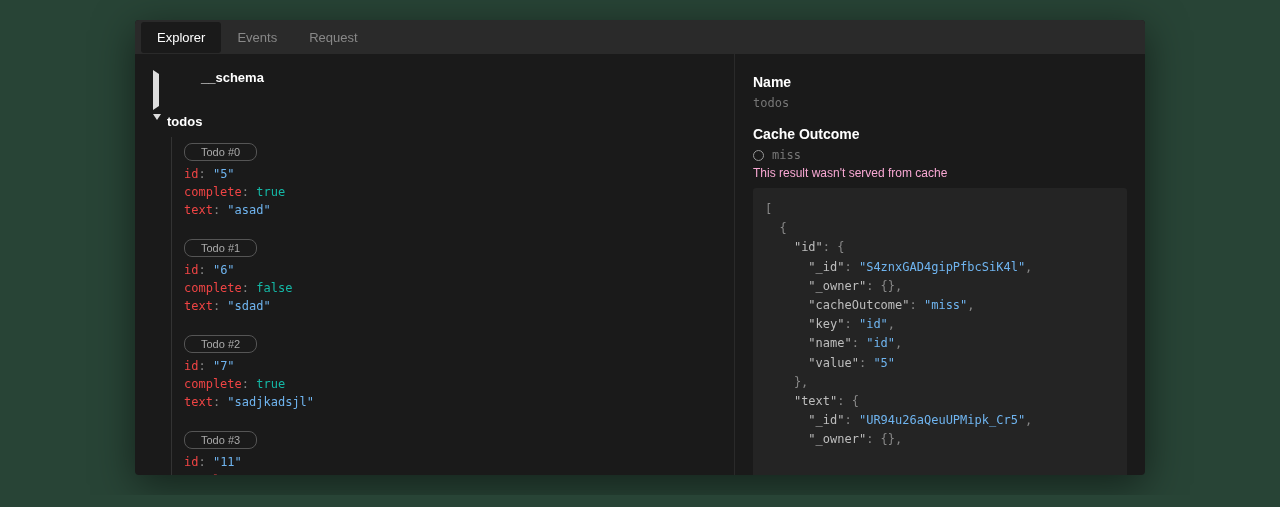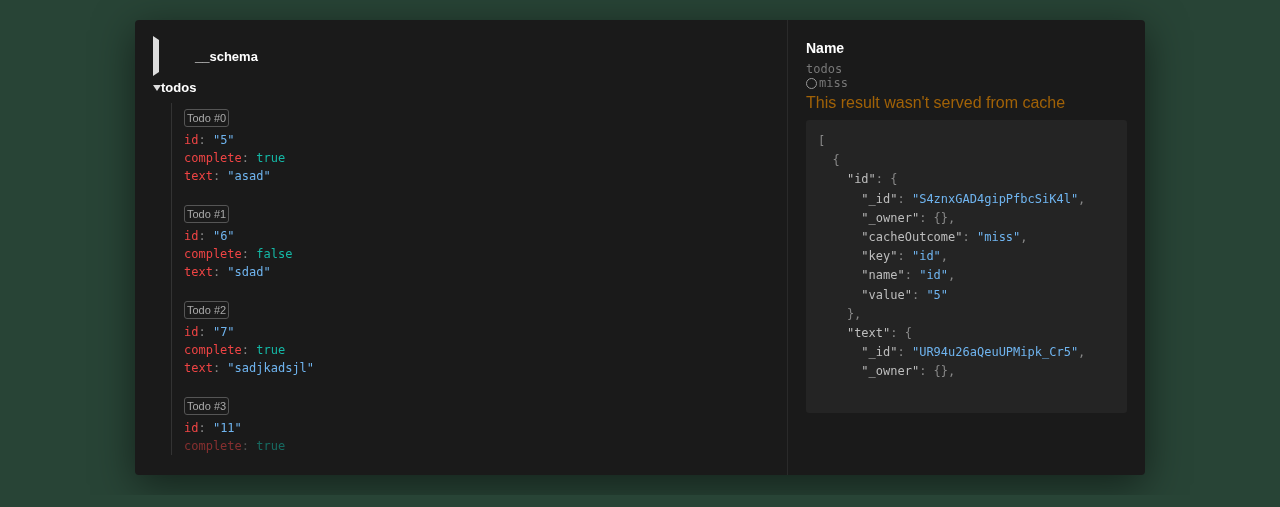--- a/index.html
+++ b/index.html
@@ -45,30 +45,31 @@
       overflow: hidden;
     }
     .left {
       flex: 1.2;
       overflow-y: auto;
       padding: 14px 18px;
       color: #ddd;
       font-size: 13px;
     }
     .right {
-      width: 358px;
+      width: 411px;
       padding: 16px 18px;
       color: #ddd;
       font-size: 13px;
       border-left: 1px solid #2a2a2a;
       overflow-y: auto;
     }
     .tree-row {
       display: flex;
-      align-items: center;
+      align-items: flex-start;
+      gap: 6px;
       padding: 2px 0;
       cursor: pointer;
     }
     .caret {
       width: 0;
       height: 0;
       display: inline-block;
     }
     .caret.right {
       border-top: 4px solid transparent;
@@ -83,22 +84,22 @@
     .tree-label { font-weight: 600; color: #fff; }
     .todos-block {
       margin-left: 18px;
       border-left: 1px solid #333;
       padding-left: 12px;
       margin-top: 6px;
     }
     .todo-header {
       display: inline-block;
       border: 1px solid #555;
-      border-radius: 3px;
-      padding: 2px 2px;
+      border-radius: 8px;
+      padding: 2px 16px;
       font-size: 11px;
       color: #aaa;
       margin: 6px 0 4px 0;
       cursor: pointer;
     }
     .field-row {
       padding: 2px 0;
       font-family: ui-monospace, SFMono-Regular, Menlo, monospace;
       font-size: 12px;
     }
@@ -115,30 +116,30 @@
     }
     .section-title.spaced { margin-top: 16px; }
     .muted {
       color: #777;
       font-family: ui-monospace, SFMono-Regular, Menlo, monospace;
       font-size: 12px;
     }
     .cache-row {
       display: flex;
       align-items: center;
-      gap: 2px;
+      gap: 8px;
       margin-bottom: 4px;
     }
     .circle-icon {
       width: 11px; height: 11px;
       border: 1.5px solid #999;
       border-radius: 50%;
       display: inline-block;
     }
-    .cache-desc { color: #a16207; font-size: 16px; }
+    .cache-desc { color: #f9a8d4; font-size: 12px; }
     .value-box {
       background: #242424;
       border-radius: 3px;
       padding: 12px;
       margin-top: 8px;
       font-family: ui-monospace, SFMono-Regular, Menlo, monospace;
       font-size: 12px;
       line-height: 1.6;
       color: #888;
       white-space: pre;
@@ -151,39 +152,45 @@
     .cut { overflow: hidden; }
     ::-webkit-scrollbar { width: 8px; }
     ::-webkit-scrollbar-thumb { background: #444; border-radius: 4px; }
     ::-webkit-scrollbar-track { background: transparent; }
   </style>
 </head>
 <body>
 
 <div class="window">
 
+  <div class="tabs">
+    <div class="tab active">Explorer</div>
+    <div class="tab">Events</div>
+    <div class="tab">Request</div>
+  </div>
 
   <div class="content">
 
     <div class="left">
       <div class="tree-row">
         <span class="caret right"></span>
         <span class="tree-label">__schema</span>
       </div>
       <div class="tree-row">
         <span class="caret down"></span>
         <span class="tree-label">todos</span>
       </div>
       <div class="todos-block" id="todos-block"><div class="todo-header">Todo #0</div><div class="field-row"><span class="field-key">id</span><span class="colon">: </span><span class="val-string">"5"</span></div><div class="field-row"><span class="field-key">complete</span><span class="colon">: </span><span class="val-bool">true</span></div><div class="field-row"><span class="field-key">text</span><span class="colon">: </span><span class="val-string">"asad"</span></div><div class="spacer"></div><div class="todo-header">Todo #1</div><div class="field-row"><span class="field-key">id</span><span class="colon">: </span><span class="val-string">"6"</span></div><div class="field-row"><span class="field-key">complete</span><span class="colon">: </span><span class="val-bool">false</span></div><div class="field-row"><span class="field-key">text</span><span class="colon">: </span><span class="val-string">"sdad"</span></div><div class="spacer"></div><div class="todo-header">Todo #2</div><div class="field-row"><span class="field-key">id</span><span class="colon">: </span><span class="val-string">"7"</span></div><div class="field-row"><span class="field-key">complete</span><span class="colon">: </span><span class="val-bool">true</span></div><div class="field-row"><span class="field-key">text</span><span class="colon">: </span><span class="val-string">"sadjkadsjl"</span></div><div class="spacer"></div><div class="todo-header">Todo #3</div><div class="field-row"><span class="field-key">id</span><span class="colon">: </span><span class="val-string">"11"</span></div><div class="field-row" style="opacity: 0.5;"><span class="field-key">complete</span><span class="colon">: </span><span class="val-bool">true</span></div></div>
     </div>
 
     <div class="right">
       <div class="section-title">Name</div>
       <div class="muted">todos</div>
 
+      <div class="section-title spaced">Cache Outcome</div>
       <div class="cache-row">
         <span class="circle-icon"></span>
         <span class="muted">miss</span>
       </div>
       <div class="cache-desc">This result wasn't served from cache</div>
 
       <div class="value-box cut" id="value-box"><span class="jp">[</span>
 <span class="jp">  {</span>
     <span class="jk">"id"</span><span class="jp">: {</span>
       <span class="jk">"_id"</span><span class="jp">: </span><span class="js">"S4znxGAD4gipPfbcSiK4l"</span><span class="jp">,</span>

